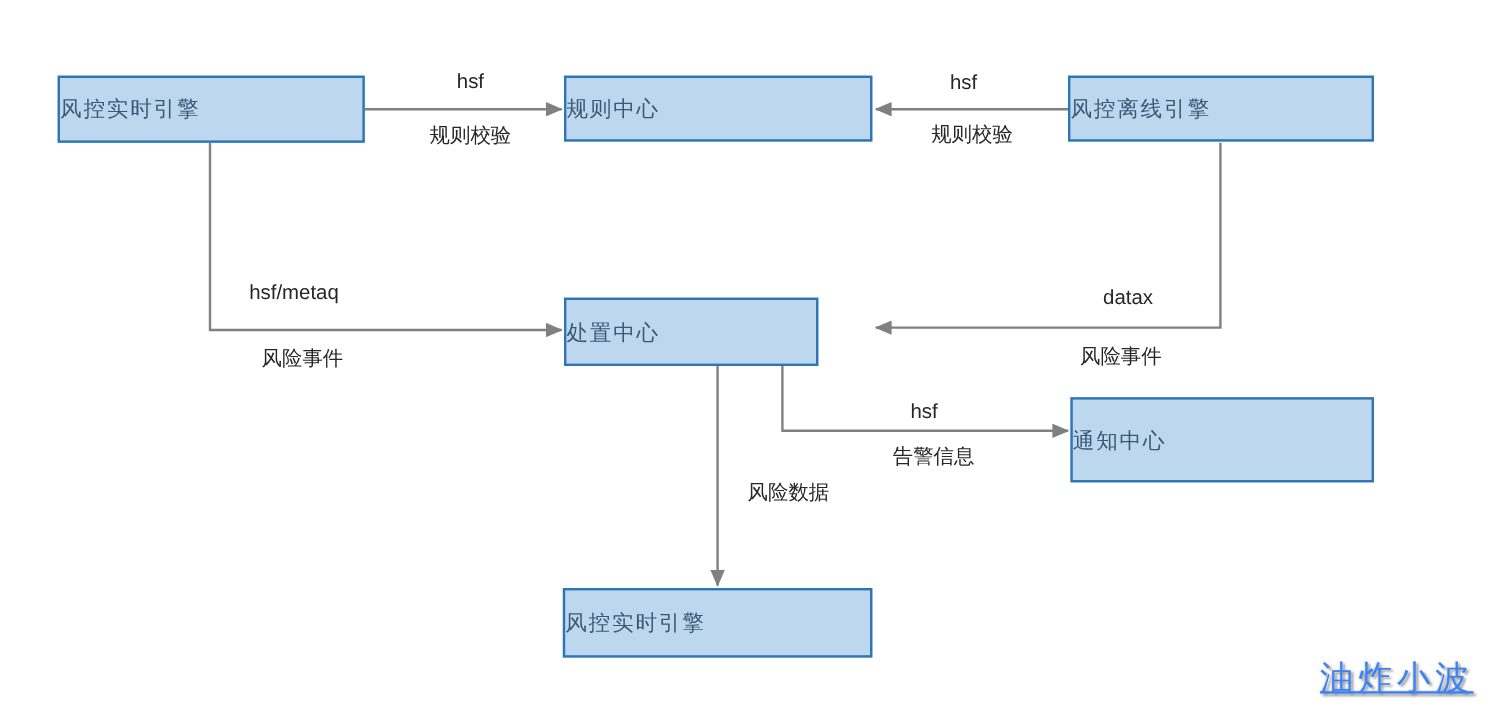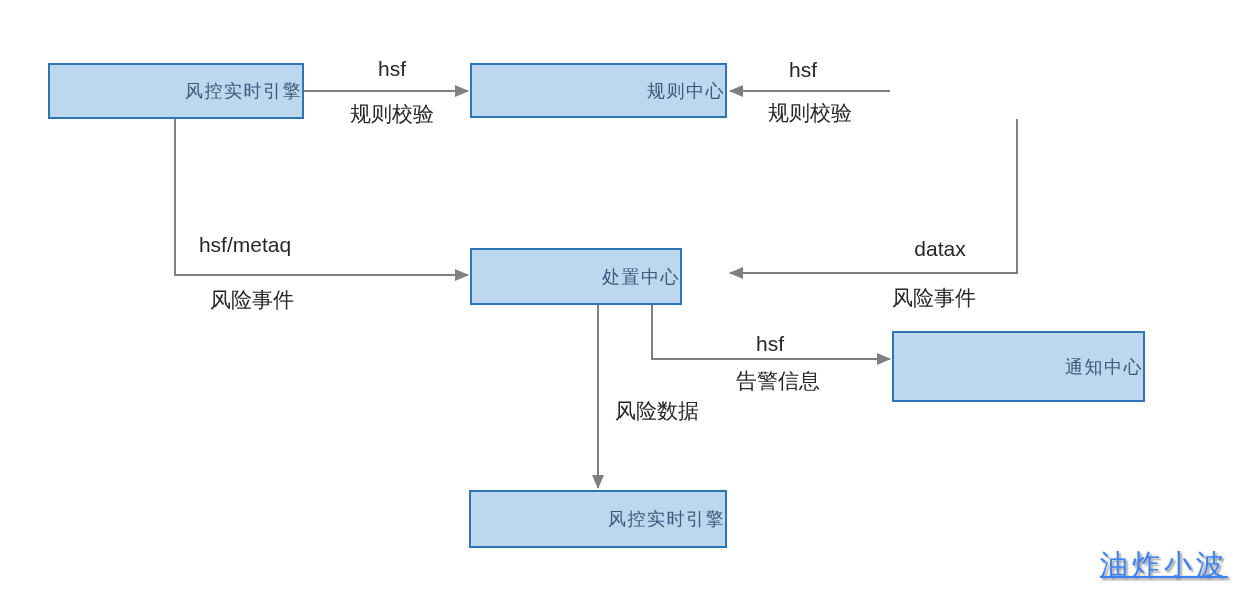--- a/index.html
+++ b/index.html
@@ -34,33 +34,33 @@
     stroke-width: 2;
     fill: none;
   }
   .arrowhead-shape { fill: var(--line-color); }
   .node {
     position: absolute;
     background: var(--node-fill);
     border: 2px solid var(--node-border);
     display: flex;
     align-items: center;
-    justify-content: flex-end;
+    justify-content: flex-start;
   }
   .node span {
     color: var(--node-text);
     font-size: 18px;
     letter-spacing: 1.5px;
     white-space: nowrap;
   }
   .edge-label {
     position: absolute;
     transform: translate(-50%, -50%);
     color: var(--label-text);
-    font-size: 21px;
+    font-size: 17px;
     white-space: nowrap;
     line-height: 1;
   }
   .watermark {
     position: absolute;
     left: 1100px;
     top: 546px;
     font-size: 28px;
     letter-spacing: 4px;
     color: #3b82f6;
@@ -89,20 +89,23 @@
   </svg>
 
   <div class="node" style="left:48px; top:63px; width:256px; height:56px;">
     <span>风控实时引擎</span>
   </div>
 
   <div class="node" style="left:470px; top:63px; width:257px; height:55px;">
     <span>规则中心</span>
   </div>
 
+  <div class="node" style="left:890px; top:63px; width:255px; height:55px;">
+    <span>风控离线引擎</span>
+  </div>
 
   <div class="node" style="left:470px; top:248px; width:212px; height:57px;">
     <span>处置中心</span>
   </div>
 
   <div class="node" style="left:892px; top:331px; width:253px; height:71px;">
     <span>通知中心</span>
   </div>
 
   <div class="node" style="left:469px; top:490px; width:258px; height:58px;">

